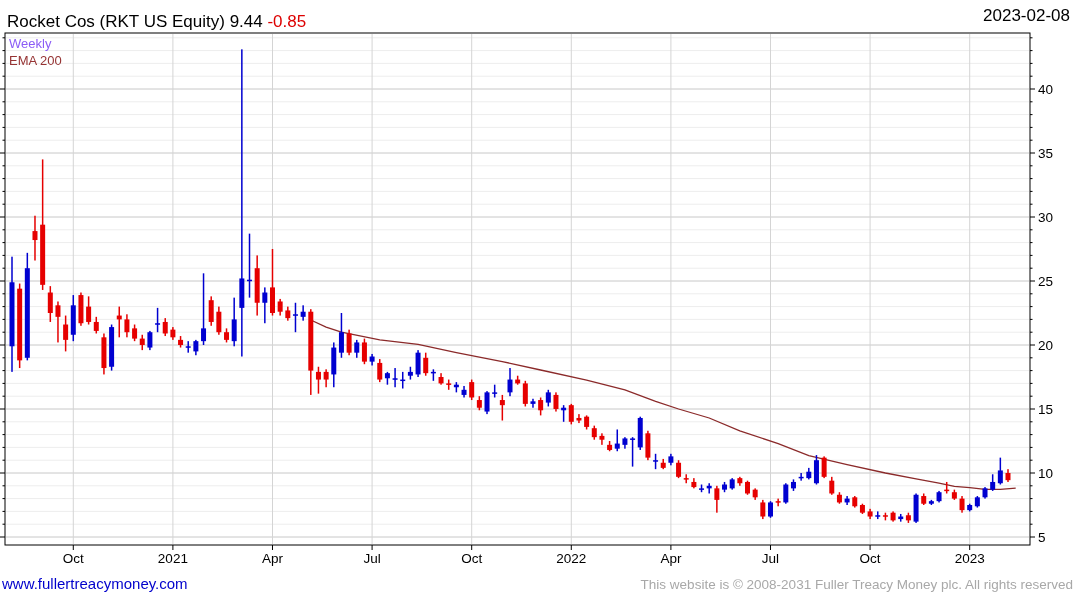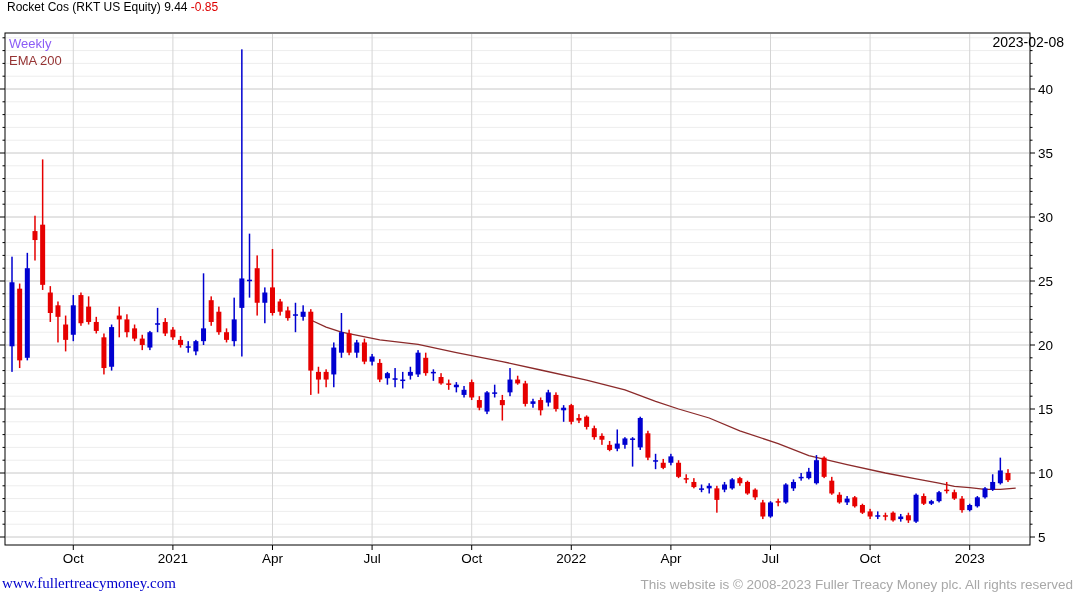--- a/index.html
+++ b/index.html
@@ -1,23 +1,23 @@
 <!DOCTYPE html>
 <html><head>
 <meta charset="utf-8">
 <style>
   html,body{margin:0;padding:0;background:#ffffff;}
   body{width:1075px;height:600px;position:relative;overflow:hidden;
        font-family:"Liberation Sans", sans-serif;}
-  .title{position:absolute;left:7px;top:0;font-size:12px;color:#000;white-space:pre;}
+  .title{position:absolute;left:7px;top:12px;font-size:17px;color:#000;white-space:pre;}
   .title .chg{color:#dd0000;}
-  .date{position:absolute;right:11px;top:6px;font-size:14px;color:#000;margin-top:28px;}
+  .date{position:absolute;right:5px;top:6px;font-size:17px;color:#000;}
   .lgd-weekly{position:absolute;left:9px;top:36px;font-size:13px;color:#8b5cf6;}
   .lgd-ema{position:absolute;left:9px;top:53px;font-size:13px;color:#963333;text-align:right;}
-  .foot-left{position:absolute;left:2px;top:575px;font-size:15px;color:#0000cc;text-decoration:none;font-family:Liberation Serif, serif;}
+  .foot-left{position:absolute;left:2px;top:575px;font-size:15px;color:#0000cc;text-decoration:none;}
   .foot-right{position:absolute;right:2px;top:577px;font-size:13.5px;color:#a8a8a8;}
   svg{position:absolute;left:0;top:0;}
 </style>
 </head>
 <body>
 
 <svg id="chart" width="1075" height="600" viewBox="0 0 1075 600">
     <g>
       <line x1="6" x2="1029" y1="537" y2="537" stroke="#c8c8c8" stroke-width="1"></line>
       <line x1="6" x2="1029" y1="524.2" y2="524.2" stroke="#ededed" stroke-width="1"></line>
@@ -715,13 +715,13 @@
   </svg>
 
 <div class="title"><span>Rocket Cos (RKT US Equity) 9.44 </span><span class="chg">-0.85</span></div>
 
 <div class="date">2023-02-08</div>
 
 <div class="lgd-weekly">Weekly</div>
 <div class="lgd-ema">EMA 200</div>
 
 <a class="foot-left" href="#">www.fullertreacymoney.com</a>
-<div class="foot-right">This website is © 2008-2023 Fuller Treacy Money plc. All rights reserved</div>
+<div class="foot-right">This website is © 2008-2031 Fuller Treacy Money plc. All rights reserved</div>
 
 </body></html>

